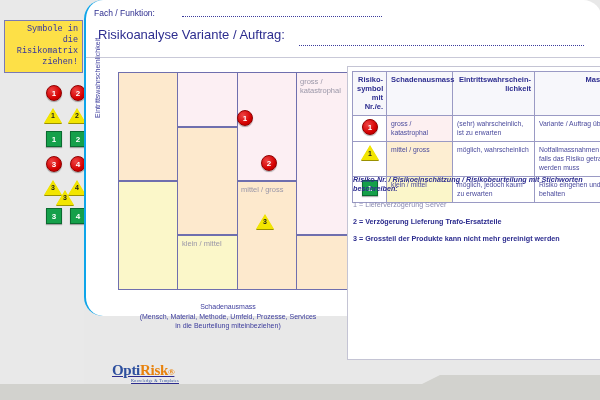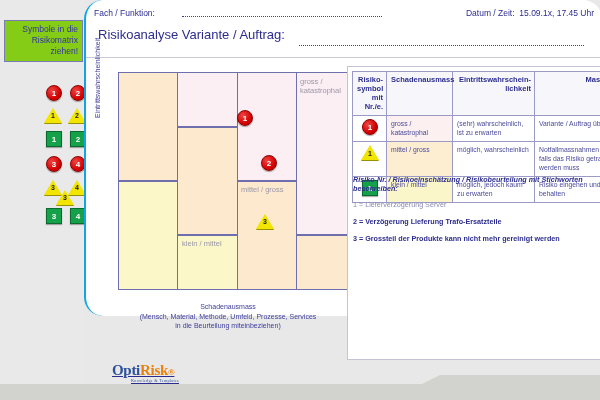--- a/index.html
+++ b/index.html
@@ -11,23 +11,23 @@
   }
   .screen{position:relative;width:600px;height:400px;}
 
   
   .palette{
     position:absolute;left:0;top:0;width:84px;height:400px;
     background:#e9e9e9;
   }
   .hint-box{
     position:absolute;left:4px;top:20px;width:70px;
-    background:#84cc16;border:1px solid #7a7ab5;
+    background:#fde047;border:1px solid #7a7ab5;
     padding:3px 4px 4px 3px;
-    font-size:8.5px;line-height:11px;text-align:right;color:#3333a0;
+    font-size:8.5px;line-height:11px;text-align:right;color:#3333a0;font-family:Liberation Mono, monospace;
   }
   .sym-area{position:absolute;left:0;top:80px;width:84px;height:150px;}
   .sym{position:absolute;}
   .circ{
     width:14px;height:14px;border-radius:50%;
     background:radial-gradient(circle at 35% 32%, #ee4444 0%, #d40000 62%, #a50000 100%);
     border:1px solid #8f0000;
     color:#fff;font-size:8px;font-weight:bold;
     display:flex;align-items:center;justify-content:center;
     box-shadow:0 1px 1px rgba(0,0,0,.35);
@@ -198,21 +198,20 @@
       </div>
     </div>
   </div>
 
   <div class="page">
 
     <div class="hdr">
       <div class="hdr-row1">
         <span class="lbl-fach">Fach / Funktion:</span>
         <span class="dots1"></span>
-        <span class="datum"><span>Datum / Zeit:</span>&nbsp; <span>15.09.1x, 17.45 Uhr</span></span>
       </div>
       <div class="hdr-row2">
         <span class="title">Risikoanalyse Variante / Auftrag:</span>
         <span class="dots2"></span>
       </div>
     </div>
     <div class="hdr-rule"></div>
 
     <div class="matrix-wrap">
       <div class="ylab">Eintrittswahrscheinlichkeit</div>

